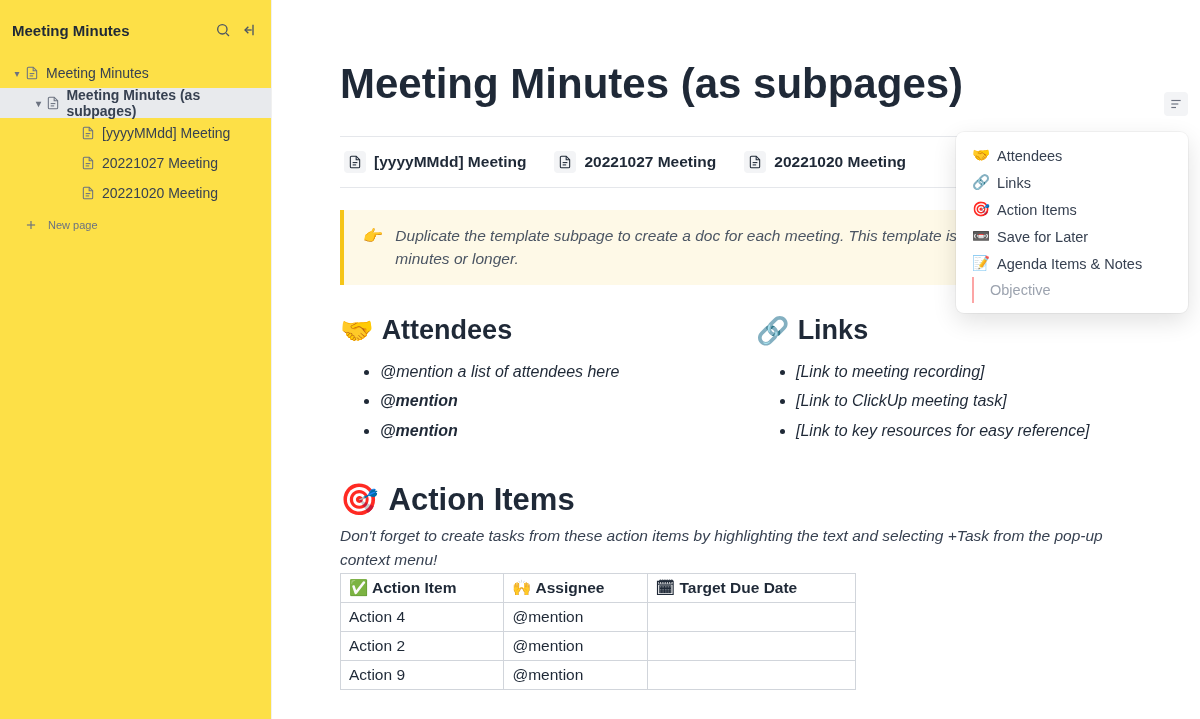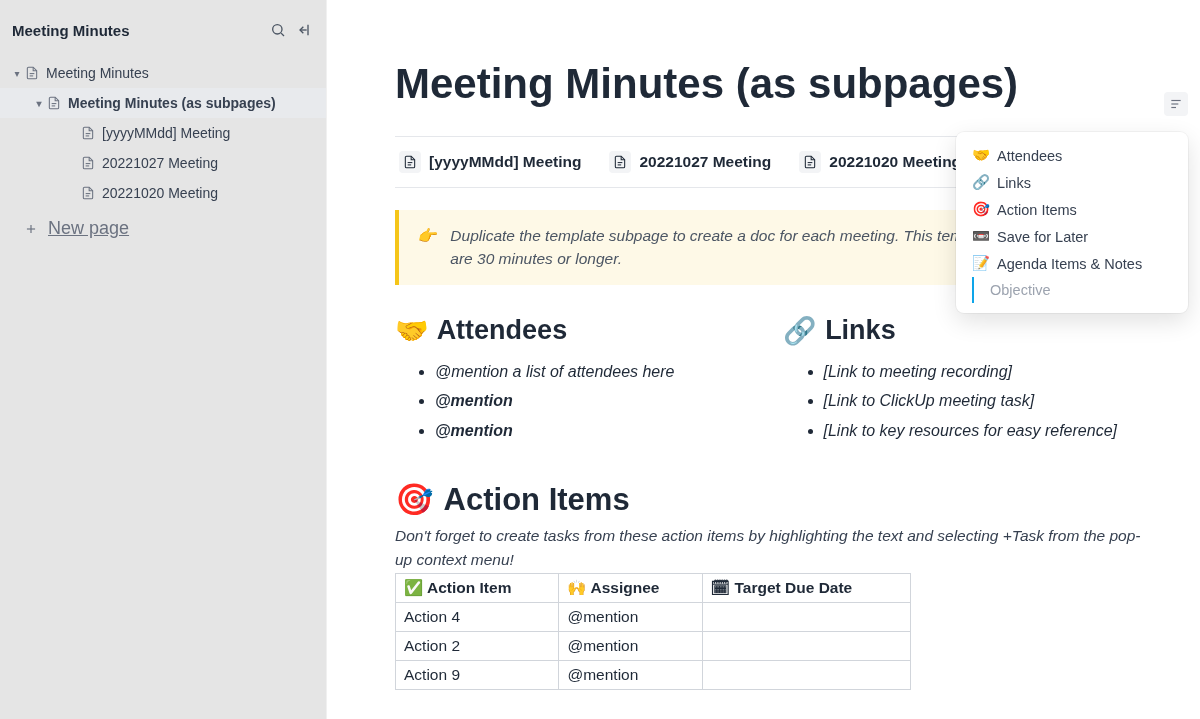--- a/index.html
+++ b/index.html
@@ -6,22 +6,22 @@
 body {
   font-family: -apple-system, BlinkMacSystemFont, 'Segoe UI', Helvetica, Arial, sans-serif;
   color: #1f2937;
   background: #fff;
   width: 1200px;
   height: 719px;
   overflow: hidden;
   display: flex;
 }
 .sidebar {
-  width: 327px;
-  background: #e5e5e5;
+  width: 272px;
+  background: #fde047;
   border-right: 1px solid #f0f0f0;
   display: flex;
   flex-direction: column;
   padding-top: 20px;
 }
 .sidebar-header {
   display: flex;
   align-items: center;
   padding: 0 12px 18px 12px;
 }
@@ -70,24 +70,23 @@
   align-items: center;
   justify-content: center;
 }
 .tree-item.lvl0 { padding-left: 10px; }
 .tree-item.lvl1 { padding-left: 32px; }
 .tree-item.lvl2 { padding-left: 66px; }
 .new-page {
   display: flex;
   align-items: center;
   padding: 10px 12px 0 24px;
-  font-size: 18px;
+  font-size: 11px;
   color: #6b7280;
   cursor: pointer;
-  text-decoration: underline;
 }
 .new-page .plus { width: 16px; margin-right: 8px; }
 .main {
   flex: 1;
   position: relative;
   overflow: hidden;
 }
 .content {
   padding: 60px 48px 0 68px;
   width: 100%;
@@ -214,21 +213,21 @@
   padding: 5px 16px;
   font-size: 14.5px;
   color: #374151;
   cursor: pointer;
   display: flex;
   align-items: center;
   gap: 7px;
 }
 .toc-item.sub {
   color: #9ca3af;
-  border-left: 2px solid #0ea5e9;
+  border-left: 2px solid #fca5a5;
   margin-left: 16px;
   text-align: right;
 }
 svg { display: block; }
 </style>
 </head>
 <body>
 
 <div class="sidebar">
   <div class="sidebar-header">

